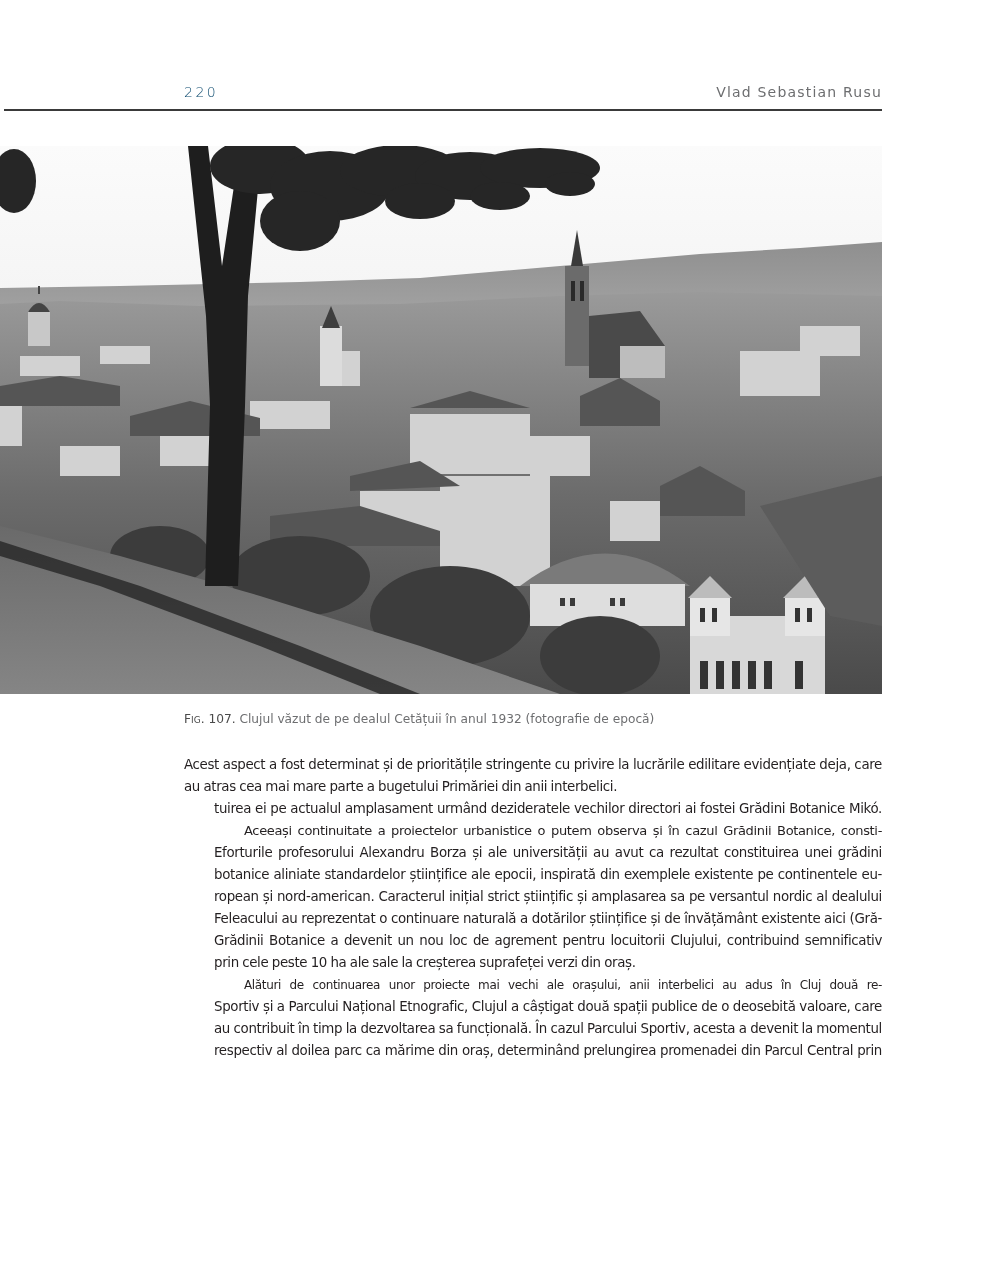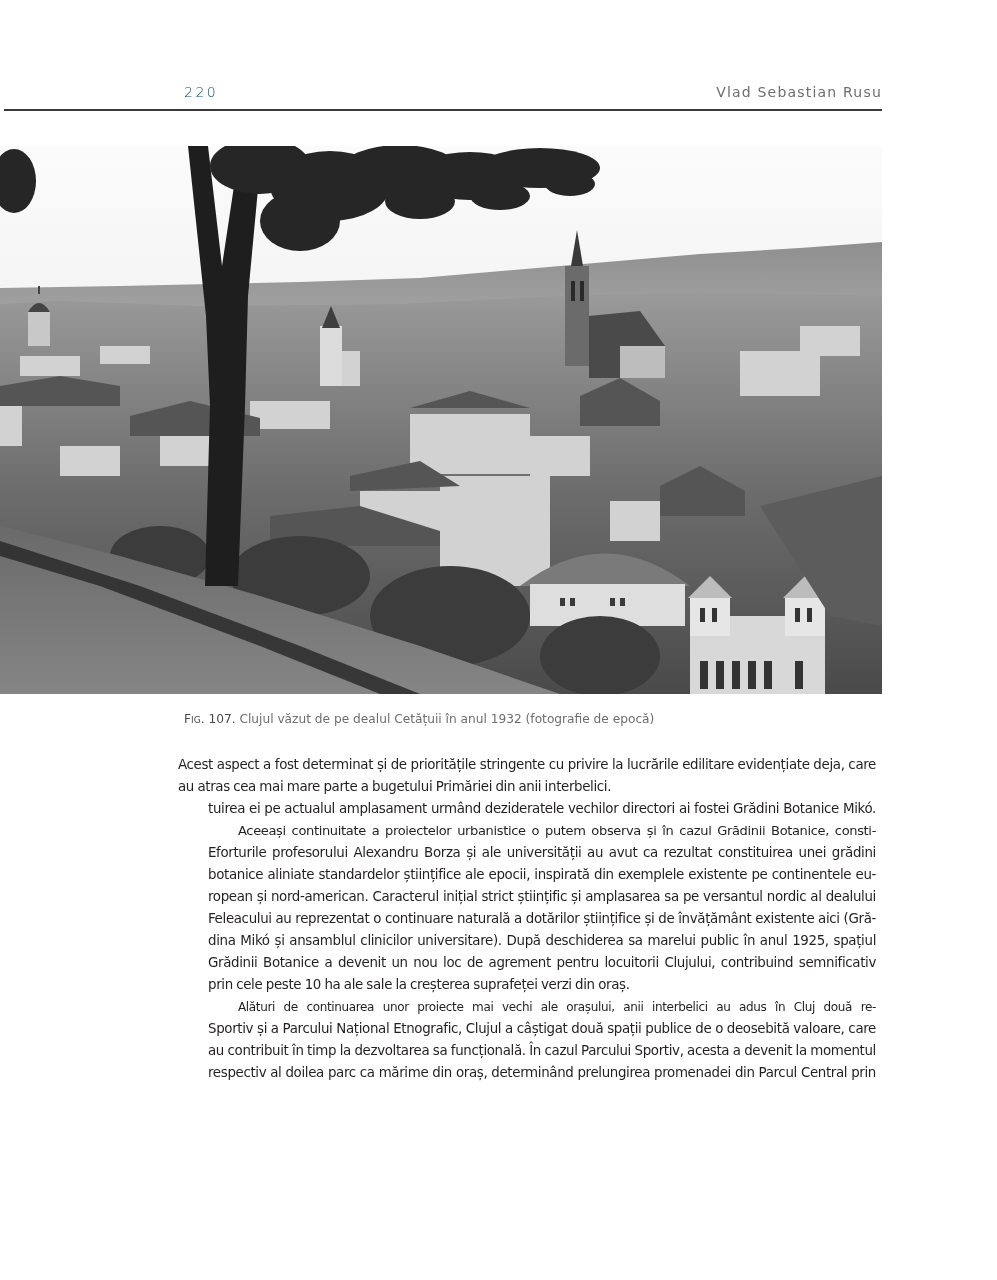--- a/index.html
+++ b/index.html
@@ -6,21 +6,21 @@
   body { width: 997px; height: 1280px; position: relative; overflow: hidden; font-family: "DejaVu Sans", sans-serif; color: #231f20; }
   .running-head { position: absolute; left: 0; top: 78px; width: 882px; height: 32px; }
   .page-number { position: absolute; left: 184px; top: 6px; font-family: "DejaVu Sans", sans-serif; font-size: 14px; letter-spacing: 2.5px; color: #0c4a6e; font-weight: 300; text-align: right; }
   .author-name { position: absolute; right: 0; top: 6px; font-family: "DejaVu Sans", sans-serif; font-size: 14px; letter-spacing: 1.2px; color: #6d6e70; }
   .header-rule { position: absolute; left: 4px; top: 109px; width: 878px; height: 2px; background: #3a3a3a; }
   .figure { position: absolute; left: 0; top: 146px; width: 882px; height: 548px; overflow: hidden; background: #d8d8d8; }
   .figure svg { display: block; width: 882px; height: 548px; }
   .caption { position: absolute; left: 184px; top: 712px; font-family: "DejaVu Sans", sans-serif; font-size: 12.2px; color: #6d6e70; white-space: nowrap; }
   .caption .fig-label { font-variant: small-caps; color: #4a4a4a; }
   .caption .fig-num { color: #4a4a4a; }
-  .body-text { position: absolute; left: 178px; top: 754px; width: 698px; font-family: "DejaVu Sans", sans-serif; font-size: 13.4px; line-height: 22px; color: #231f20; }
+  .body-text { position: absolute; left: 184px; top: 754px; width: 698px; font-family: "DejaVu Sans", sans-serif; font-size: 13.4px; line-height: 22px; color: #231f20; }
   .body-text p { margin: 0; text-align: justify; text-align-last: left; }
   .body-text p.indent { text-indent: 30px; }
   .line { display: block; text-align: justify; text-align-last: justify; white-space: nowrap; letter-spacing: -0.35px; word-spacing: -0.5px; }
   .line.last { text-align-last: left; }
 </style>
 </head>
 <body>
 
 <div class="running-head">
   <span class="page-number">220</span>
@@ -173,21 +173,20 @@
     <span class="line" style="display: block;">Acest aspect a fost determinat și de prioritățile stringente cu privire la lucrările edilitare evidențiate deja, care</span>
     <span class="line last" style="display: block;">au atras cea mai mare parte a bugetului Primăriei din anii interbelici.</span>
   </p>
   <p class="indent">
     <span class="line" style="display: block;">tuirea ei pe actualul amplasament urmând dezideratele vechilor directori ai fostei Grădini Botanice Mikó.</span>
     <span class="line" style="padding-left: 30px; display: block; font-size: 13.0211px;">Aceeași continuitate a proiectelor urbanistice o putem observa și în cazul Grădinii Botanice, consti-</span>
     <span class="line" style="display: block;">Eforturile profesorului Alexandru Borza și ale universității au avut ca rezultat constituirea unei grădini</span>
     <span class="line" style="display: block;">botanice aliniate standardelor științifice ale epocii, inspirată din exemplele existente pe continentele eu-</span>
     <span class="line" style="display: block;">ropean și nord-american. Caracterul inițial strict științific și amplasarea sa pe versantul nordic al dealului</span>
     <span class="line" style="display: block;">Feleacului au reprezentat o continuare naturală a dotărilor științifice și de învățământ existente aici (Gră-</span>
-    <span class="line" style="display: block;">dina Mikó și ansamblul clinicilor universitare). După deschiderea sa marelui public în anul 1925, spațiul</span>
     <span class="line" style="display: block;">Grădinii Botanice a devenit un nou loc de agrement pentru locuitorii Clujului, contribuind semnificativ</span>
     <span class="line last" style="display: block;">prin cele peste 10 ha ale sale la creșterea suprafeței verzi din oraș.</span>
   </p>
   <p class="indent">
     <span class="line" style="padding-left: 30px; display: block; font-size: 12px;">Alături de continuarea unor proiecte mai vechi ale orașului, anii interbelici au adus în Cluj două re-</span>
     <span class="line" style="display: block;">Sportiv și a Parcului Național Etnografic, Clujul a câștigat două spații publice de o deosebită valoare, care</span>
     <span class="line" style="display: block;">au contribuit în timp la dezvoltarea sa funcțională. În cazul Parcului Sportiv, acesta a devenit la momentul</span>
     <span class="line" style="display: block;">respectiv al doilea parc ca mărime din oraș, determinând prelungirea promenadei din Parcul Central prin</span>
   </p>
 </div>

